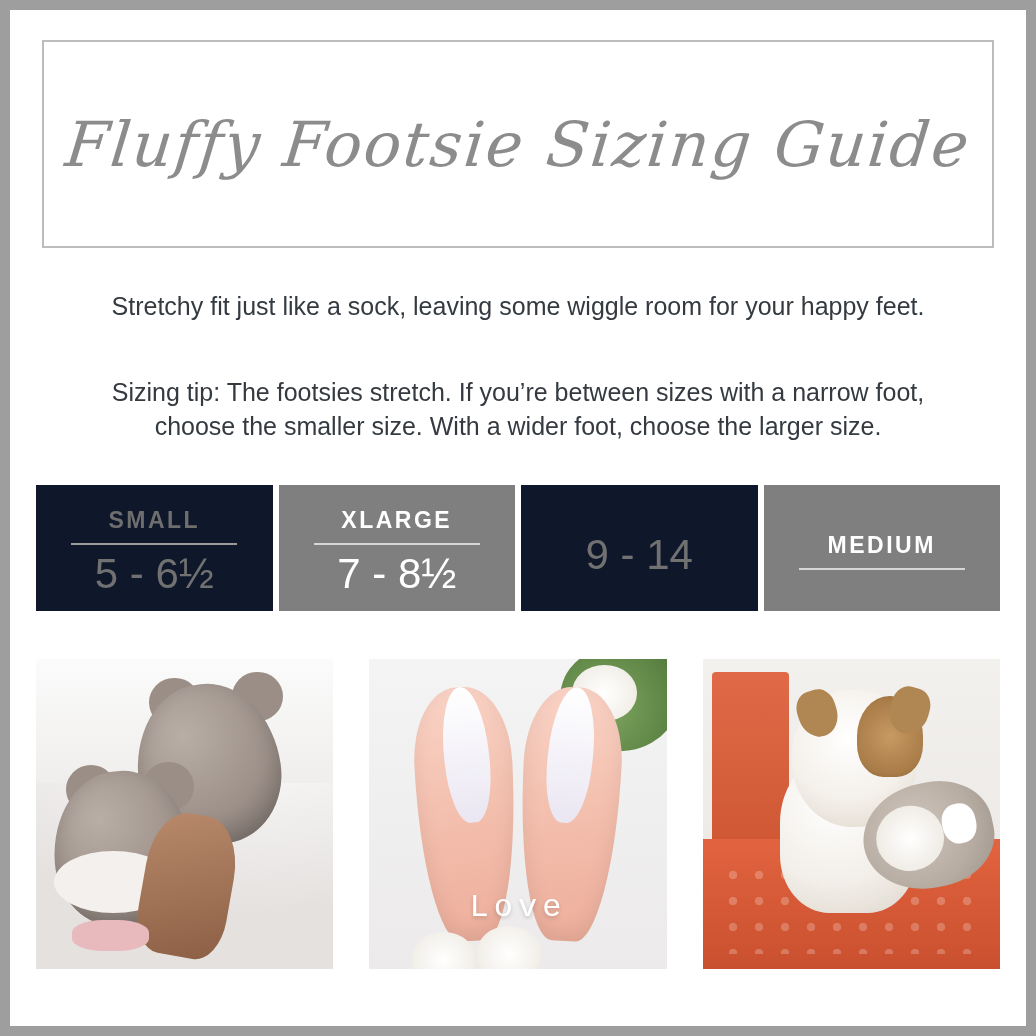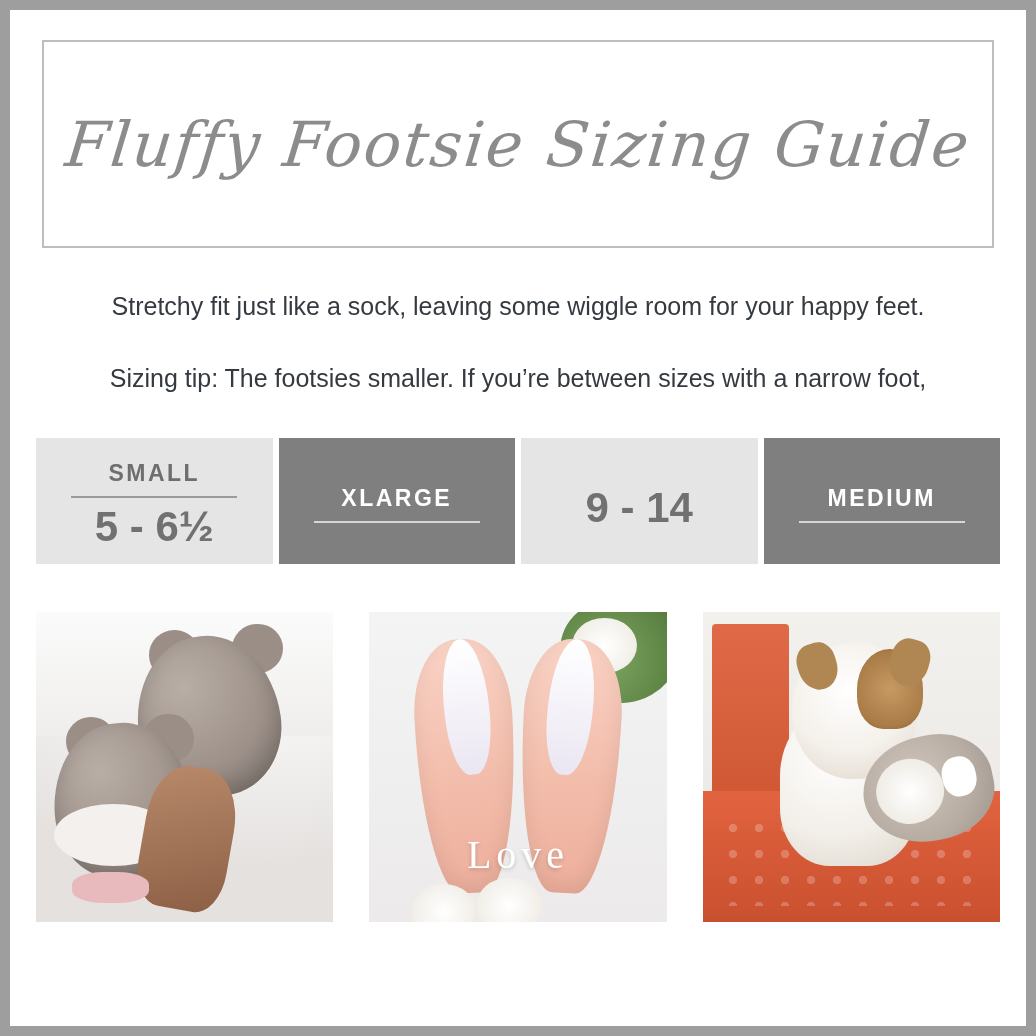--- a/index.html
+++ b/index.html
@@ -53,40 +53,40 @@
     text-align: center;
     color: #3d4044;
   }
   .copy p {
     margin: 0;
     font-size: 25px;
     line-height: 1.35;
     font-weight: 400;
     color: #343a40;
   }
-  .copy .lead { margin-bottom: 38px; }
+  .copy .lead { margin-bottom: 52px; }
   .copy .tip { padding: 0 20px; }
 
   
   .size-row {
     margin-top: 42px;
     display: flex;
     gap: 6px;
     height: 126px;
   }
   .size-cell {
     flex: 1;
     display: flex;
     flex-direction: column;
     align-items: center;
     justify-content: center;
     box-sizing: border-box;
     padding-top: 6px;
   }
-  .size-cell.light { background: #e5e5e5; }
+  .size-cell.light { background: #0f172a; }
   .size-cell.dark  { background: #7f7f7f; }
 
   .size-name {
     font-size: 23px;
     font-weight: bold;
     letter-spacing: 2.5px;
     padding-bottom: 9px;
     width: 70%;
     text-align: center;
   }
@@ -94,21 +94,21 @@
     color: #6e6e6e;
     border-bottom: 2px solid #9b9b9b;
   }
   .size-cell.dark .size-name {
     color: #ffffff;
     border-bottom: 2px solid #d6d6d6;
   }
   .size-value {
     margin-top: 8px;
     font-size: 42px;
-    font-weight: 700;
+    font-weight: 400;
     line-height: 1;
   }
   .size-cell.light .size-value { color: #717171; }
   .size-cell.dark  .size-value { color: #ffffff; }
 
   
   .photos {
     margin-top: 48px;
     display: flex;
     gap: 36px;
@@ -172,22 +172,22 @@
   .p2 .earin {
     position: absolute; top: 9%; width: 15%; height: 44%;
     background: linear-gradient(180deg,#ffffff,#eae6f2);
     border-radius: 50% 50% 45% 45%;
   }
   .p2 .ei1 { left: 25%; transform: rotate(-6deg); }
   .p2 .ei2 { left: 60%; transform: rotate(6deg); }
   .p2 .love {
     position: absolute; left: 0; right: 0; bottom: 14%;
     text-align: center;
-    font-family: Liberation Serif, serif;
-    font-size: 40px;
+    font-family: Liberation Mono, monospace;
+    font-size: 32px;
     color: #ffffff;
     letter-spacing: 5px;
     text-shadow: 0 2px 4px rgba(0,0,0,.18);
   }
   .p2 .leaf {
     position: absolute; right: -4%; top: -4%; width: 40%; height: 34%;
     background: radial-gradient(circle at 40% 60%, #7ea560 0%, #5d8344 70%, #4b6e36 100%);
     border-radius: 50% 20% 55% 25%;
     transform: rotate(12deg);
   }
@@ -259,30 +259,32 @@
 
 <div class="page">
   <div class="inner">
 
     <div class="title-box">
       <div class="title-text">Fluffy Footsie Sizing Guide</div>
     </div>
 
     <div class="copy">
       <p class="lead">Stretchy fit just like a sock, leaving some wiggle room for your happy feet.</p>
-      <p class="tip">Sizing tip: The footsies smaller. If you’re between sizes with a narrow foot,</p>
+      <p class="tip">Sizing tip: The footsies stretch. If you’re between sizes with a narrow foot,</p>
+      <p class="tip">choose the smaller size. With a wider foot, choose the larger size.</p>
     </div>
 
     <div class="size-row">
       <div class="size-cell light">
         <div class="size-name">SMALL</div>
         <div class="size-value">5 - 6½</div>
       </div>
       <div class="size-cell dark">
         <div class="size-name">XLARGE</div>
+        <div class="size-value">7 - 8½</div>
       </div>
       <div class="size-cell light">
         <div class="size-value">9 - 14</div>
       </div>
       <div class="size-cell dark">
         <div class="size-name">MEDIUM</div>
       </div>
     </div>
 
     <div class="photos">

